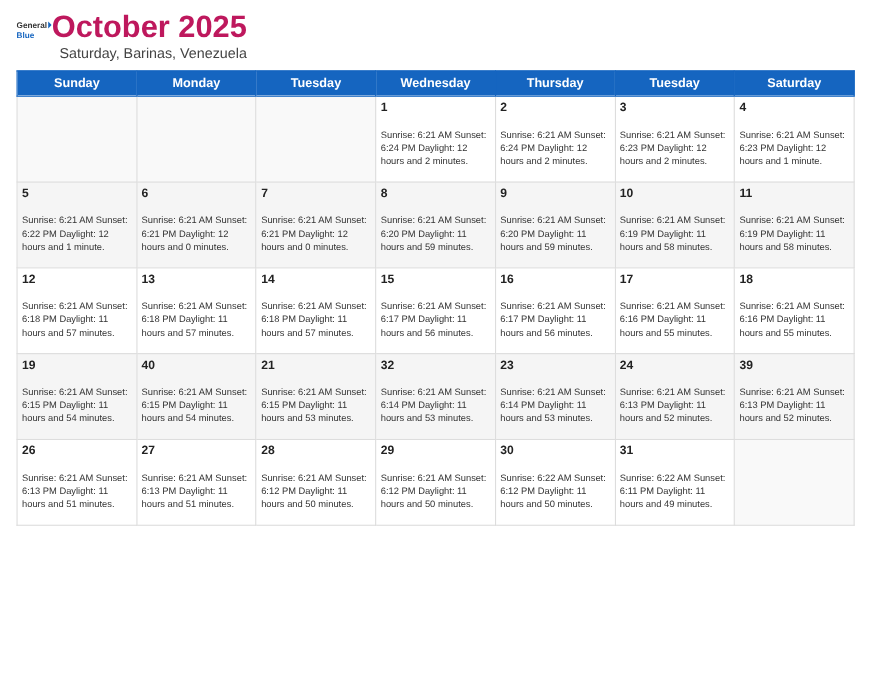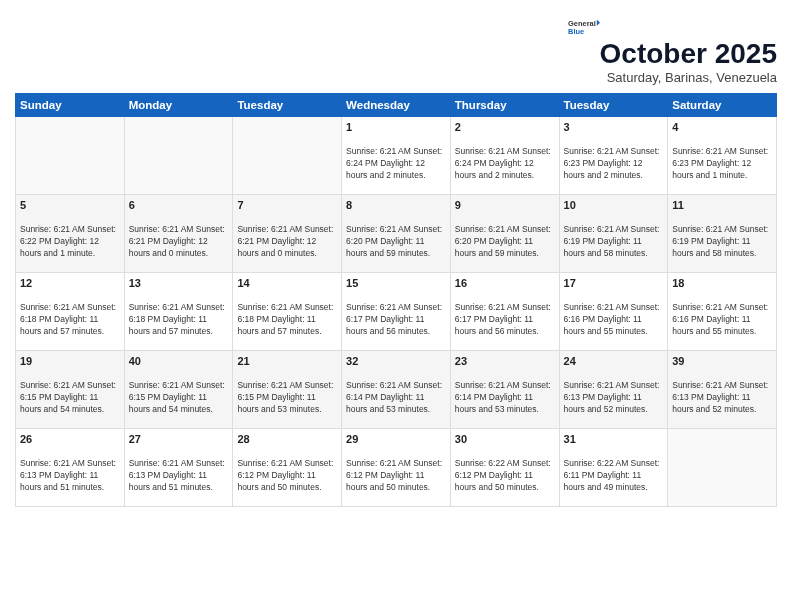--- a/index.html
+++ b/index.html
@@ -11,57 +11,56 @@
       overflow: hidden;
     }
     .page {
       width: 792px;
       height: 612px;
       background: #fff;
       padding: 10px 15px 10px 15px;
     }
     .header {
       display: flex;
-      justify-content: flex-end;
+      justify-content: flex-start;
       align-items: flex-start;
       margin-bottom: 8px;
     }
     .logo {
       display: flex;
       align-items: center;
       gap: 4px;
     }
     .title-area {
       text-align: right;
     }
     .month-title {
       font-size: 28px;
       font-weight: bold;
-      color: #0f172a;
+      color: #be185d;
       line-height: 1.1;
-      margin-top: 29px;
     }
     .location {
       font-size: 13px;
       color: #444;
     }
     table {
       width: 100%;
       border-collapse: collapse;
       table-layout: fixed;
     }
     thead tr {
       background: #1565c0;
       color: #fff;
     }
     thead th {
       font-size: 11.5px;
       font-weight: bold;
       padding: 5px 4px;
-      text-align: left;
+      text-align: center;
       border: 1px solid #1565c0;
     }
     tbody tr {
       background: #fff;
     }
     tbody tr:nth-child(even) {
       background: #f5f5f5;
     }
     tbody td {
       vertical-align: top;

